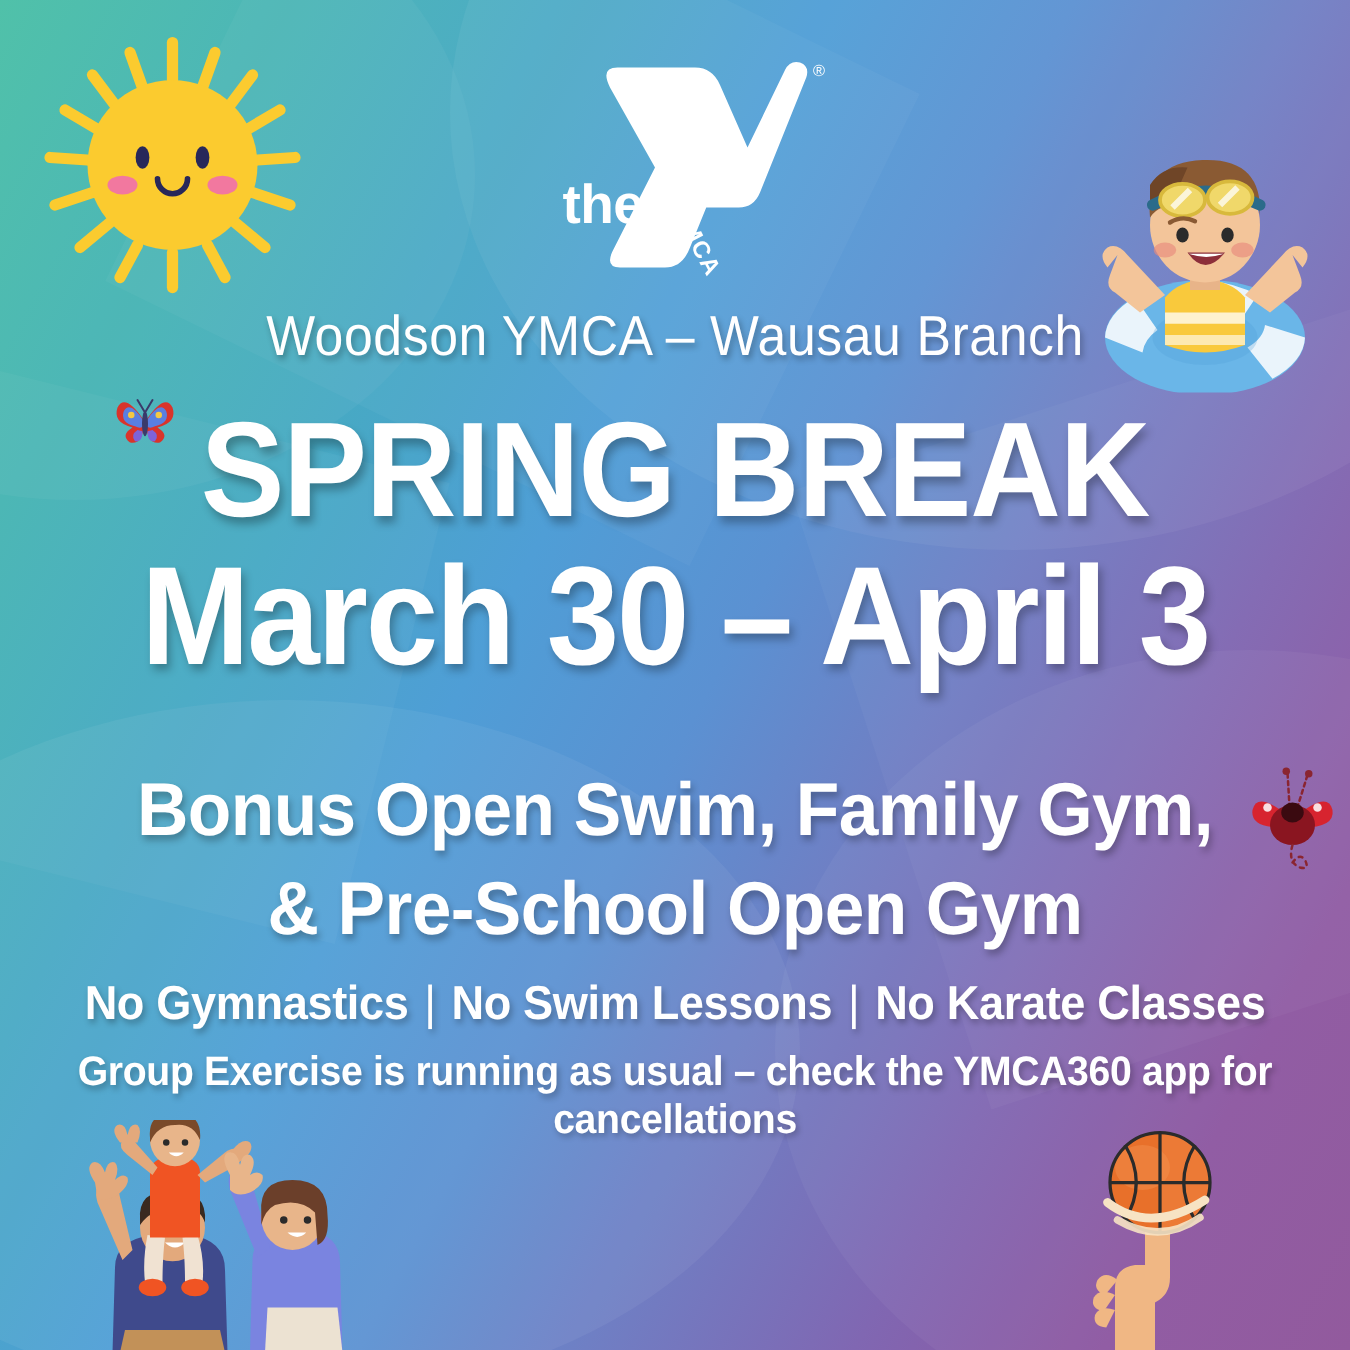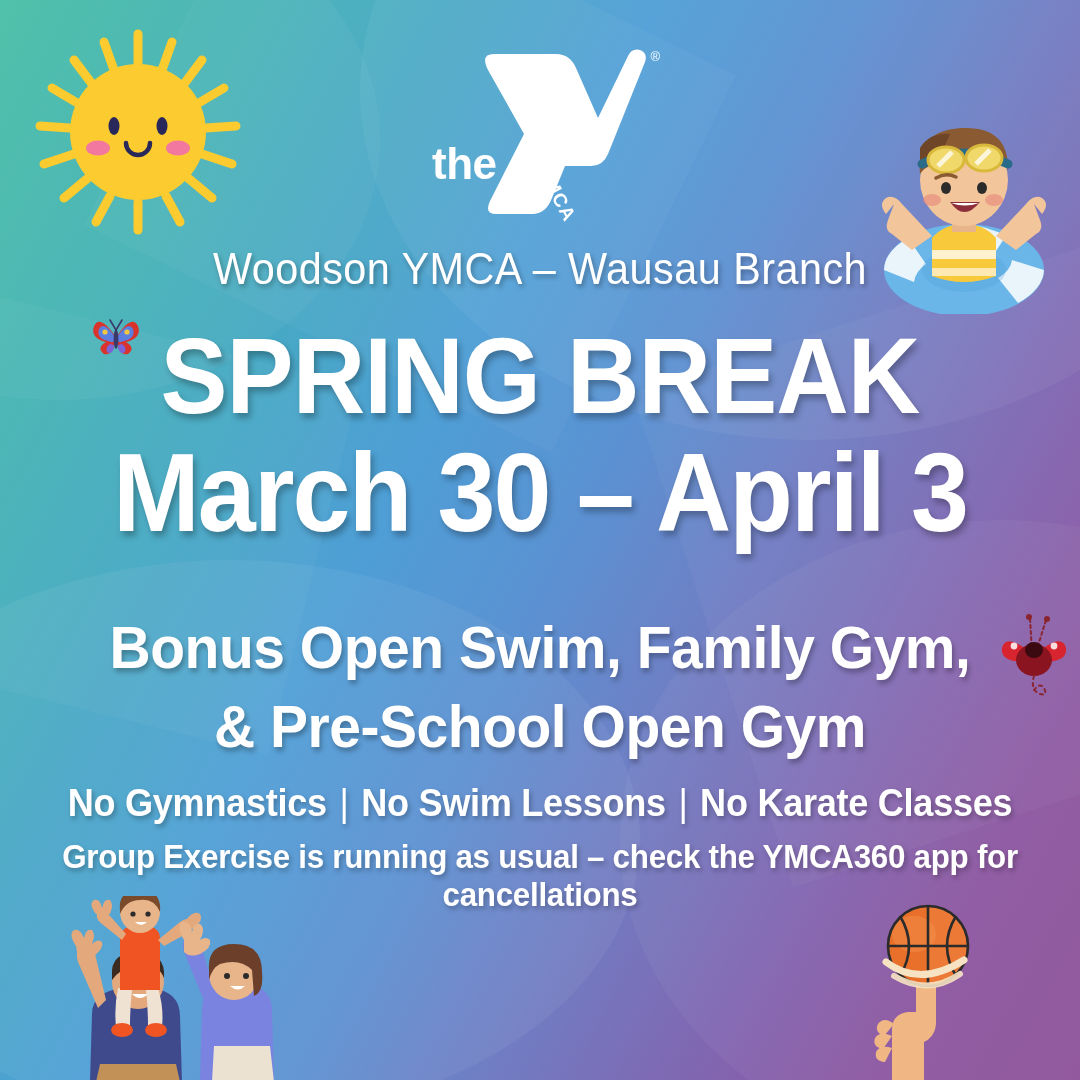--- a/index.html
+++ b/index.html
@@ -41,21 +41,21 @@
              transform: rotate(26deg); }
   .facet-2 { left: 700px; top: 300px; width: 520px; height: 520px;
              transform: rotate(-18deg); }
   .facet-3 { left: -100px; top: 330px; width: 420px; height: 380px;
              transform: rotate(14deg); }
 
   
   #logo { position: absolute; left: 432px; top: 46px; width: 216px; height: 176px; }
   #logo .y-shape { position: absolute; inset: 0; }
   #logo .the {
-    position: absolute; left: 0; top: 96px;
+    position: absolute; left: 18px; top: 96px;
     color: #ffffff; font-size: 44px; font-weight: 700;
     letter-spacing: -0.5px; line-height: 1; text-align: right;
   }
   #logo .reg {
     position: absolute; right: -12px; top: 4px;
     color: #ffffff; font-size: 13px; line-height: 1;
   }
   #logo .ymca-word {
     position: absolute; left: 120px; top: 116px;
     color: #ffffff; font-size: 19px; font-weight: 700;

